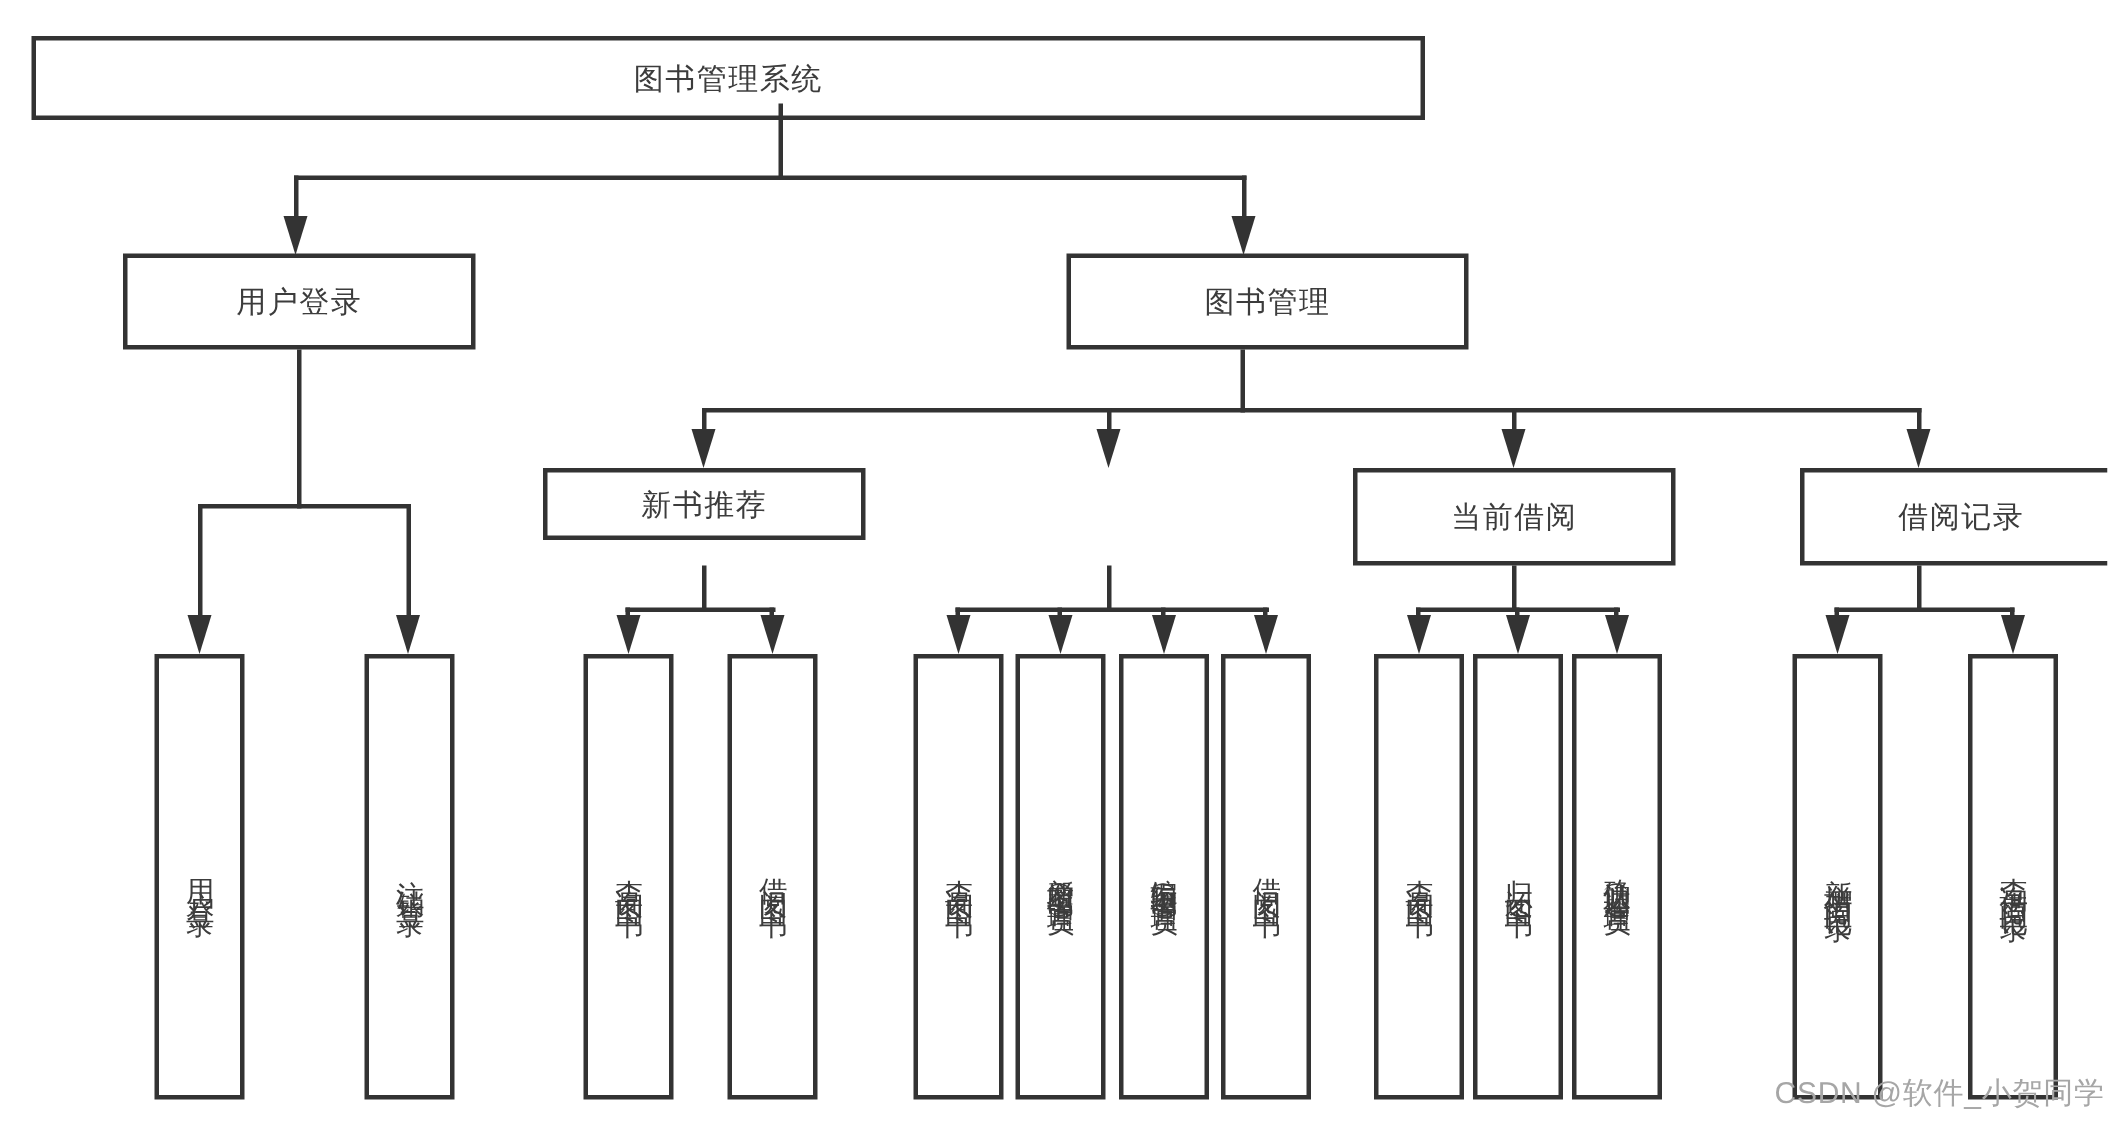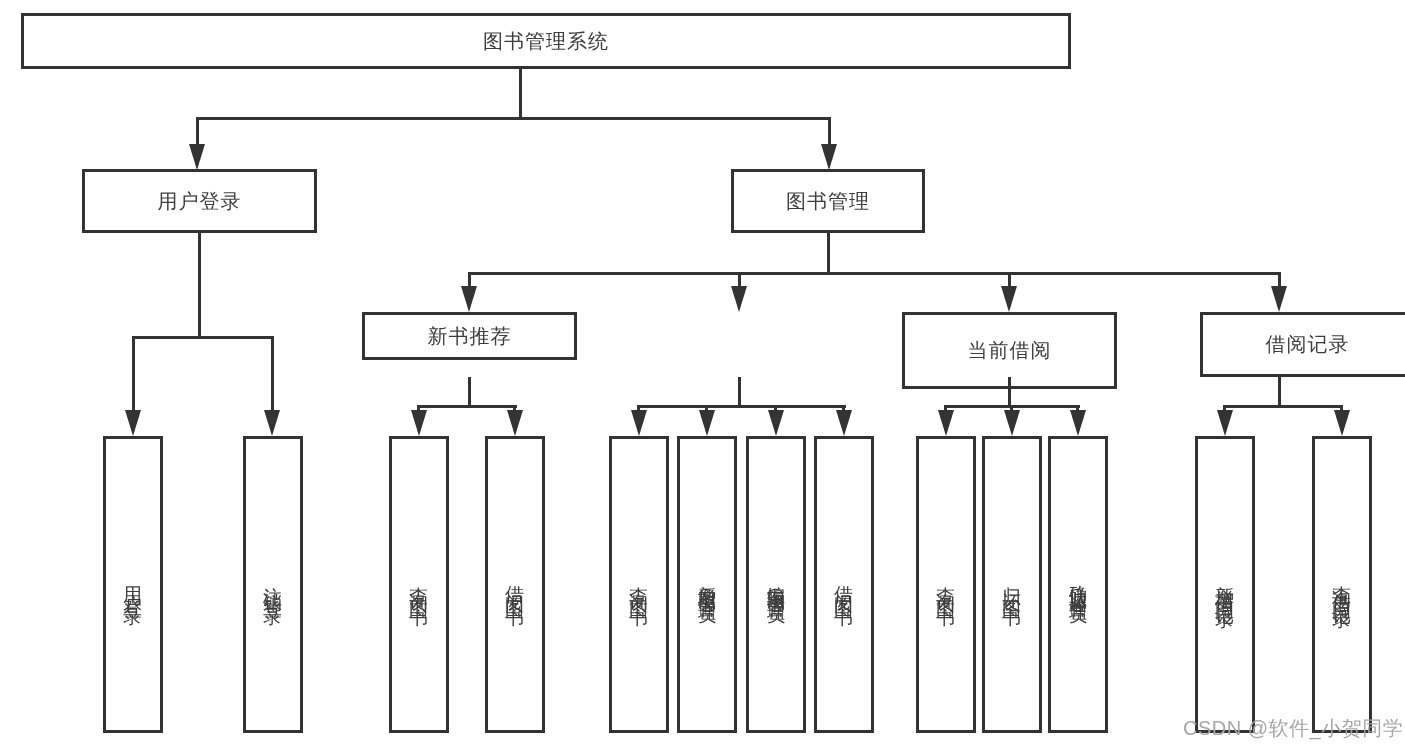--- a/index.html
+++ b/index.html
@@ -65,38 +65,38 @@
     white-space: nowrap;
     z-index: 10;
     letter-spacing: 0.5px;
   }
 </style>
 </head>
 <body>
 
 <div id="stage">
 
-  <div class="box hbox" style="left:21px; top:13px; width:1050px; height:56px;text-align:center;">
+  <div class="box hbox" style="left:21px; top:24px; width:929px; height:56px;text-align:center;">
     <span>图书管理系统</span>
   </div>
 
   <div class="box hbox" style="left:82px; top:169px; width:235px; height:64px;">
     <span>用户登录</span>
   </div>
 
-  <div class="box hbox" style="left:711px; top:169px; width:194px; height:64px;margin-left:20px;">
+  <div class="box hbox" style="left:711px; top:169px; width:268px; height:64px;">
     <span>图书管理</span>
   </div>
 
   <div class="box hbox" style="left:362px; top:312px; width:215px; height:48px;">
     <span>新书推荐</span>
   </div>
 
 
-  <div class="box hbox" style="left:902px; top:312px; width:215px; height:77px;">
+  <div class="box hbox" style="left:902px; top:312px; width:215px; height:65px;">
     <span>当前借阅</span>
   </div>
 
   <div class="box hbox" style="left:1172px; top:312px; width:215px; height:65px;margin-left:28px;">
     <span>借阅记录</span>
   </div>
 
   <div class="box vbox" style="left:103px; top:436px; width:60px; height:297px;">
     <span class="vtext">用户登录</span>
   </div>

